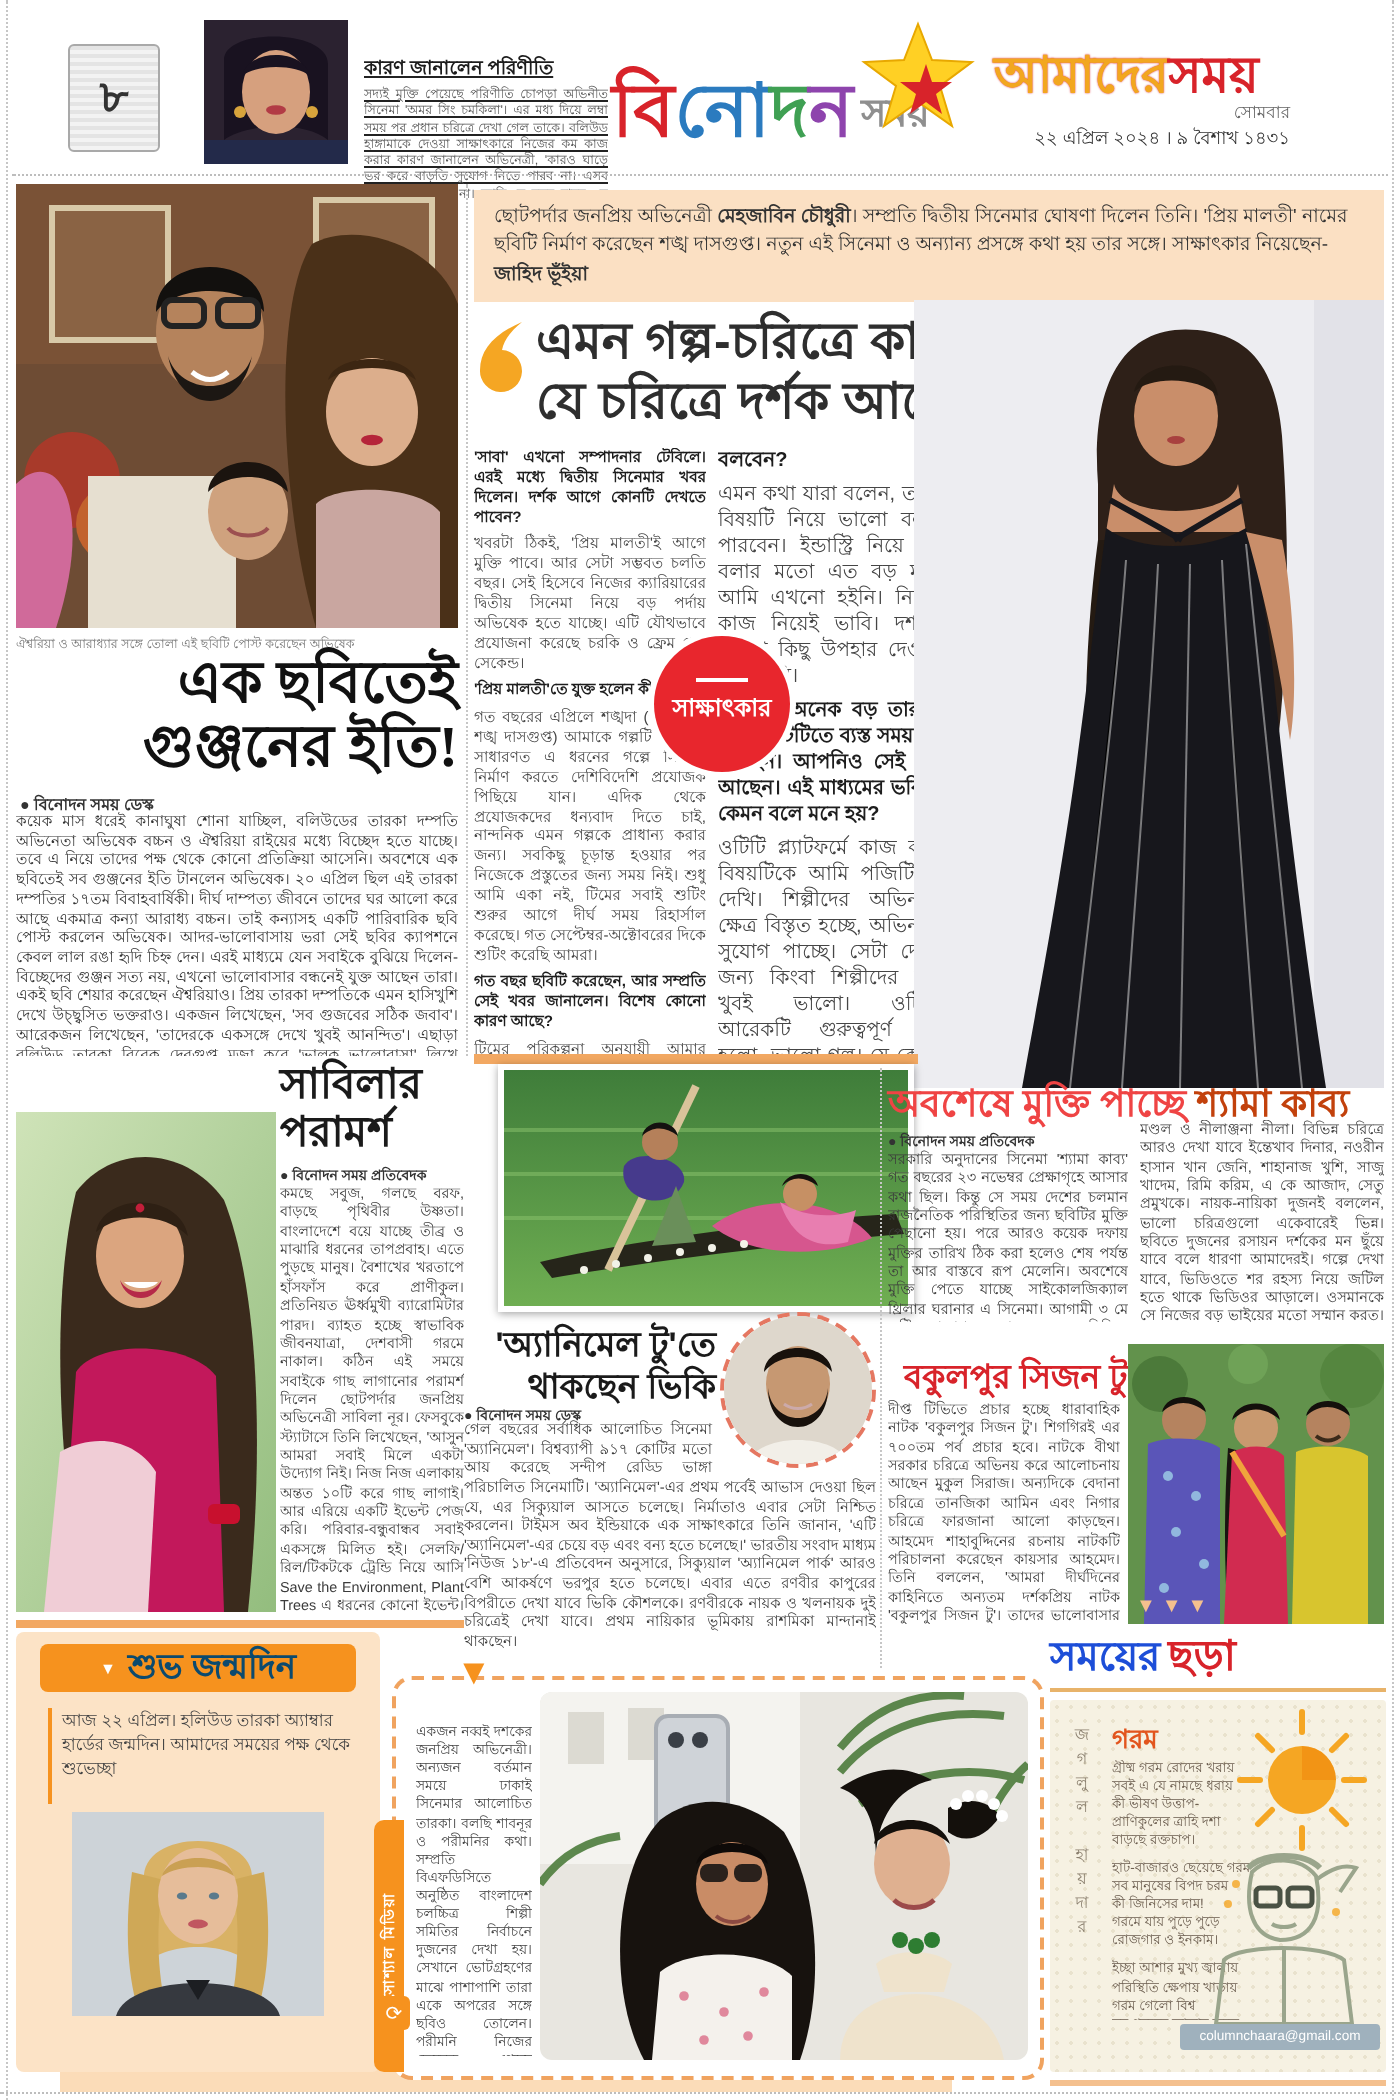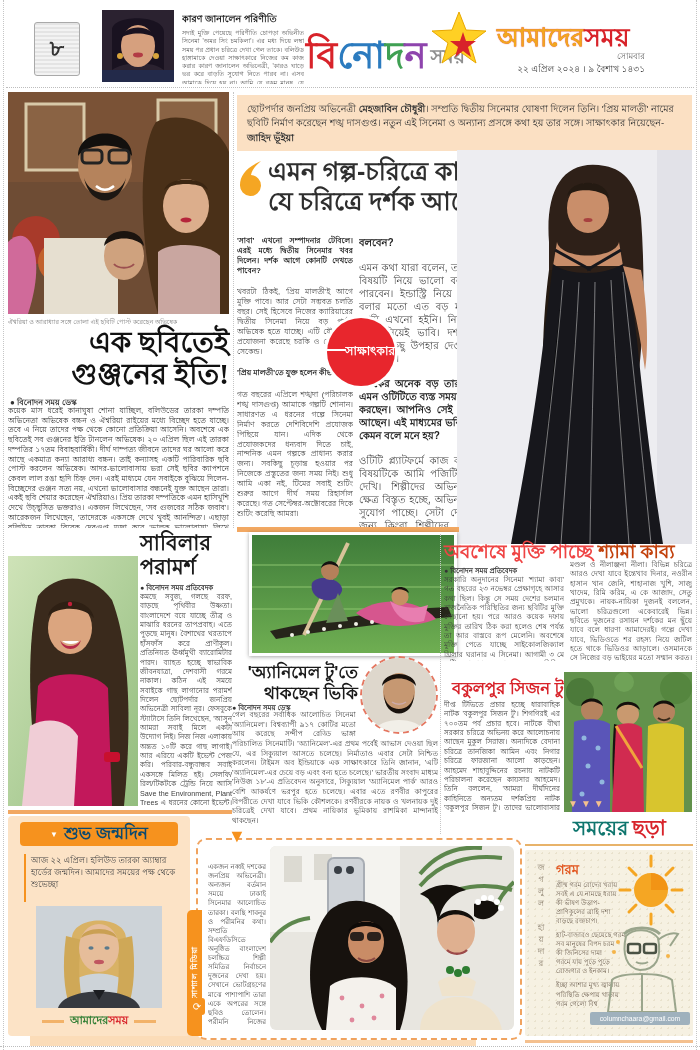--- a/index.html
+++ b/index.html
@@ -13,23 +13,23 @@
   .hdot{border-top:1px dotted #bdbdbd;height:0;}
   .obar{background:#f2a862;}
   .peach{background:#fbe0c3;}
   .byline{font-weight:bold;color:#333;}
   .ph{overflow:hidden;}
   .phb{border:3px solid #fff;box-shadow:0 1px 4px rgba(0,0,0,.35);}
   .q{font-weight:bold;color:#1d1d1d;}
   .a{color:#454545;}
   .b{font-weight:bold;}
   .serif{font-family:"Liberation Serif",serif;}
-  p{margin:12px 0 4px 0;}
+  p{margin:0 0 4px 0;}
   .stanza{white-space:pre-line;margin:0 0 5px 0;}
-  .badge{border-radius:50%;background:#e8262d;color:#fff;display:flex;flex-direction:row;
+  .badge{border-radius:50%;background:#e8262d;color:#fff;display:flex;flex-direction:column;
          align-items:center;justify-content:center;box-shadow:0 0 0 3px #fff;z-index:5;}
   .badge .rule{width:26px;height:2px;background:#fff;margin-bottom:4px;}
   .vtab{background:#f6921e;border-radius:5px 0 0 5px;display:flex;align-items:center;justify-content:center;}
   .vtab span{writing-mode:vertical-rl;transform:rotate(180deg);color:#fff;font-size:7.5px;font-weight:bold;letter-spacing:1px;}
   .chip{background:#9fb1bd;color:#fff;border-radius:2px;display:flex;align-items:center;justify-content:center;}
 </style>
 </head>
 <body>
 
 <div class="page">
@@ -48,21 +48,21 @@
         <path d="M10,20 C10,4 62,4 62,22 L62,60 C50,50 20,52 10,60 Z" fill="#191220"></path>
         <ellipse cx="36" cy="36" rx="17" ry="21" fill="#d6a07e"></ellipse>
         <path d="M19,28 C22,14 50,14 53,28 C46,22 26,22 19,28 Z" fill="#191220"></path>
         <ellipse cx="36" cy="45" rx="5" ry="2.4" fill="#b23b45"></ellipse>
         <circle cx="18" cy="46" r="3" fill="#d8a43c"></circle>
         <circle cx="54" cy="46" r="3" fill="#d8a43c"></circle>
         <rect y="60" width="72" height="12" fill="#232a4a"></rect>
       </svg>
   </div>
 
-  <div class="abs ov" style="left:182px;top:12px;width:122px;height:72px;">
+  <div class="abs ov" style="left:182px;top:27px;width:122px;height:72px;text-decoration:underline;">
     <div style="font-size:9.5px;font-weight:bold;margin-bottom:2px;color:#1c1c1c;">কারণ জানালেন পরিণীতি</div>
     <div class="jt" style="font-size:6.3px;line-height:1.32;color:#555;">সদ্যই মুক্তি পেয়েছে পরিণীতি চোপড়া অভিনীত সিনেমা 'অমর সিং চমকিলা'। এর মধ্য দিয়ে লম্বা সময় পর প্রধান চরিত্রে দেখা গেল তাকে। বলিউড হাঙ্গামাকে দেওয়া সাক্ষাৎকারে নিজের কম কাজ করার কারণ জানালেন অভিনেত্রী, 'কারও ঘাড়ে ভর করে বাড়তি সুযোগ নিতে পারব না। এসব আমাকে দিয়ে হয় না। আমি যে রকম মানুষ, যে প্রচুর পরিশ্রম করতে পারে।'</div>
   </div>
 
   <div class="abs" style="left:306px;top:16px;height:58px;display:flex;align-items:flex-end;">
     <span style="font-size:37px;font-weight:bold;line-height:1;color:#d8232a;">বি</span>
       <span style="font-size:37px;font-weight:bold;line-height:1;color:#2b7bbf;">নো</span>
       <span style="font-size:37px;font-weight:bold;line-height:1;color:#3fa053;">দ</span>
       <span style="font-size:37px;font-weight:bold;line-height:1;color:#8e44ad;">ন</span>
     <span style="font-size:19px;font-weight:bold;color:#8f8f8f;margin-left:4px;">সময়</span>
@@ -319,25 +319,20 @@
         <path d="M96,30 C100,60 98,84 92,102 L78,102 C84,80 84,52 80,34 Z" fill="#cfa857"></path>
         <ellipse cx="63" cy="42" rx="20" ry="24" fill="#e6bd9a"></ellipse>
         <path d="M45,32 C48,20 78,20 81,32 C72,26 54,26 45,32 Z" fill="#caa053"></path>
         <ellipse cx="55" cy="42" rx="2.6" ry="1.8" fill="#5a7a8c"></ellipse>
         <ellipse cx="71" cy="42" rx="2.6" ry="1.8" fill="#5a7a8c"></ellipse>
         <ellipse cx="63" cy="56" rx="5" ry="2.2" fill="#c05660"></ellipse>
         <path d="M22,102 C28,80 98,80 104,102 Z" fill="#36393f"></path>
         <path d="M57,84 L63,94 L69,84 Z" fill="#1c1e22"></path>
       </svg>
   </div>
-  <div class="abs" style="left:8px;top:1012px;width:182px;display:flex;align-items:center;justify-content:center;gap:6px;z-index:2;">
-    <span style="width:22px;height:3px;background:#f2b269;"></span>
-    <span style="font-size:11px;font-weight:bold;"><span style="color:#2e7d32;">আমাদের</span><span style="color:#d8232a;">সময়</span></span>
-    <span style="width:22px;height:3px;background:#f2b269;"></span>
-  </div>
 
   <div class="abs" style="left:196px;top:838px;width:322px;height:198px;background:#fff;border:2px dashed #f0a35f;border-radius:10px;z-index:1;"></div>
   <div class="abs" style="left:228px;top:826px;color:#f6921e;font-size:18px;z-index:2;">▼</div>
   <div class="abs vtab" style="left:187px;top:910px;width:15px;height:126px;z-index:3;">
     <span>সোশ্যাল মিডিয়া</span>
   </div>
   <div class="abs jt ov" style="left:208px;top:862px;width:58px;height:166px;font-size:6.9px;line-height:1.32;color:#444;z-index:2;">একজন নব্বই দশকের জনপ্রিয় অভিনেত্রী। অন্যজন বর্তমান সময়ে ঢাকাই সিনেমার আলোচিত তারকা। বলছি শাবনূর ও পরীমনির কথা। সম্প্রতি বিএফডিসিতে অনুষ্ঠিত বাংলাদেশ চলচ্চিত্র শিল্পী সমিতির নির্বাচনে দুজনের দেখা হয়। সেখানে ভোটগ্রহণের মাঝে পাশাপাশি তারা একে অপরের সঙ্গে ছবিও তোলেন। পরীমনি নিজের ফেসবুক পেজে কয়েকটি ছবি পোস্ট করে লিখেছেন, 'একজন শাবনূর। একজন সুপারস্টার। এক কৈশোরের মুগ্ধতা। একজন সুন্দর মনের মানুষ। একটা ভালোবাসা।' শেষে একটি ভালোবাসার চিহ্ন এঁকে দেন।</div>
   <div class="abs ph" style="left:270px;top:846px;width:244px;height:184px;border-radius:6px;z-index:2;">
     <svg width="244" height="184" viewBox="0 0 244 184">
         <rect width="244" height="184" fill="#e8e6e0"></rect>
@@ -387,21 +382,21 @@
           <circle cx="180" cy="124" r="4"></circle>
           <circle cx="188" cy="127" r="4"></circle>
           <circle cx="196" cy="124" r="4"></circle>
         </g>
       </svg>
   </div>
   <div class="abs" style="left:189px;top:998px;width:16px;height:17px;background:#f6921e;border-radius:3px;color:#fff;font-size:10px;display:flex;align-items:center;justify-content:center;z-index:4;">⟳</div>
 
   <div class="abs" style="left:568px;top:798px;color:#f4c08e;font-size:10px;letter-spacing:3px;z-index:2;">▼▼▼</div>
   <div class="abs serif" style="left:525px;top:812px;width:168px;z-index:2;">
-    <span style="font-size:20px;font-weight:bold;color:#0f766e;margin-left:48px;">সময়ের</span>
+    <span style="font-size:20px;font-weight:bold;color:#1d4ed8;">সময়ের</span>
     <span style="font-size:21px;font-weight:bold;color:#d8232a;">ছড়া</span>
   </div>
   <div class="abs" style="left:525px;top:844px;width:168px;height:2px;background:#e8b36a;"></div>
   <div class="abs" style="left:525px;top:850px;width:168px;height:186px;background:#f6f1e2;background-image:radial-gradient(#e9e2cd 1px, transparent 1px);background-size:7px 7px;border-radius:2px;"></div>
   <div class="abs" style="left:534px;top:862px;width:14px;font-size:8px;line-height:1.5;color:#8a7f6e;white-space:pre-line;text-align:center;z-index:2;">জ
 গ
 লু
 ল
 
 হা

